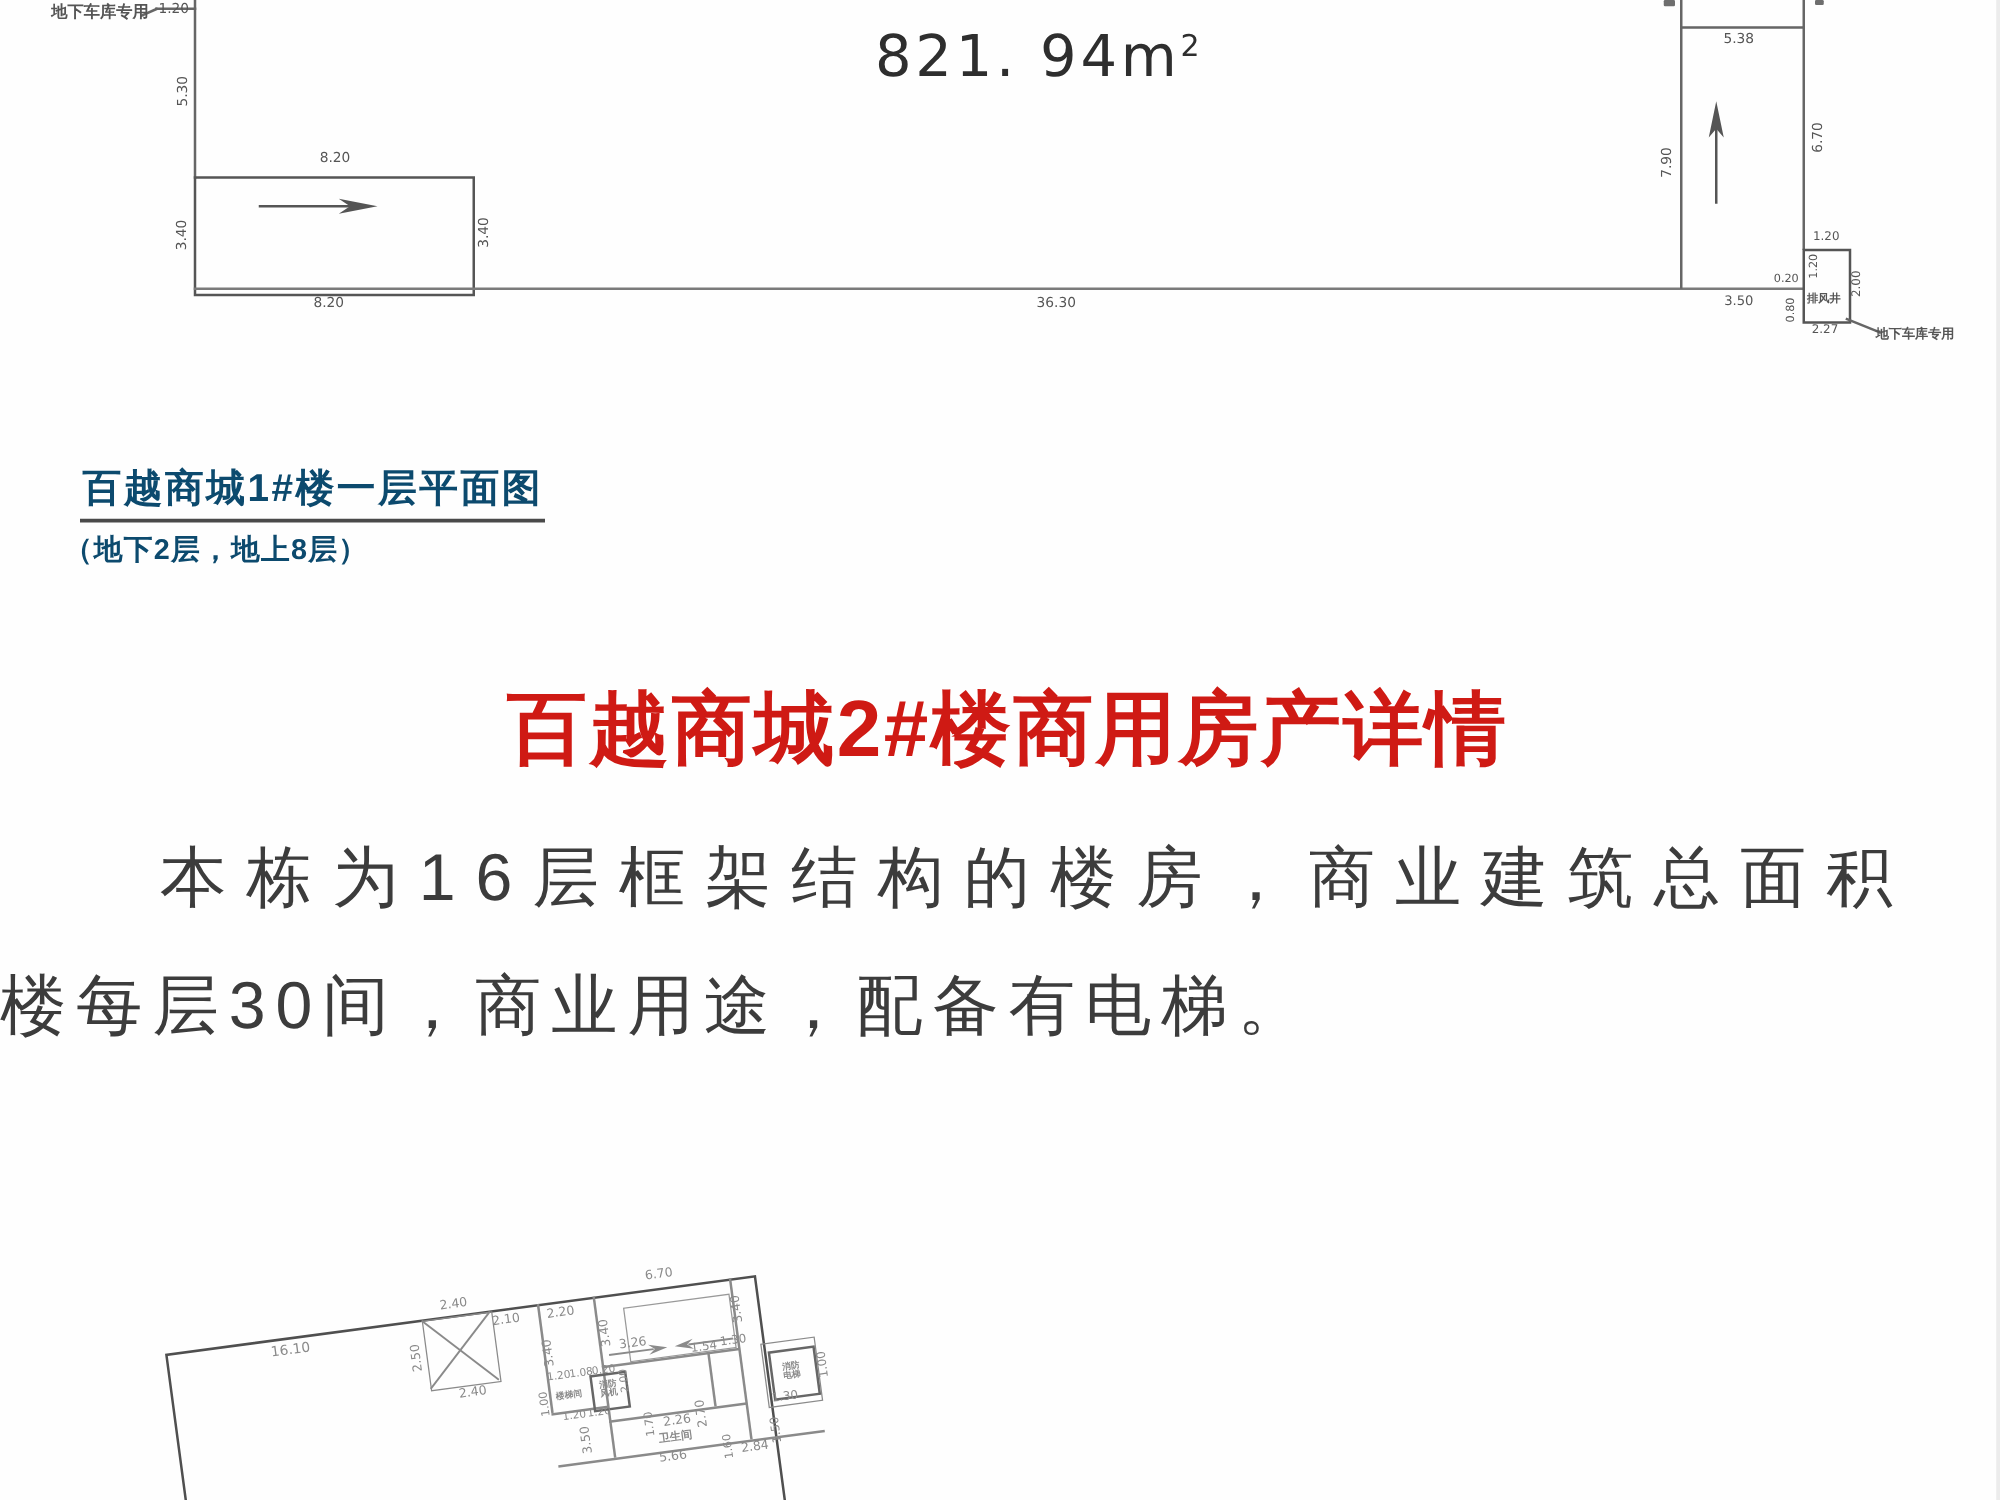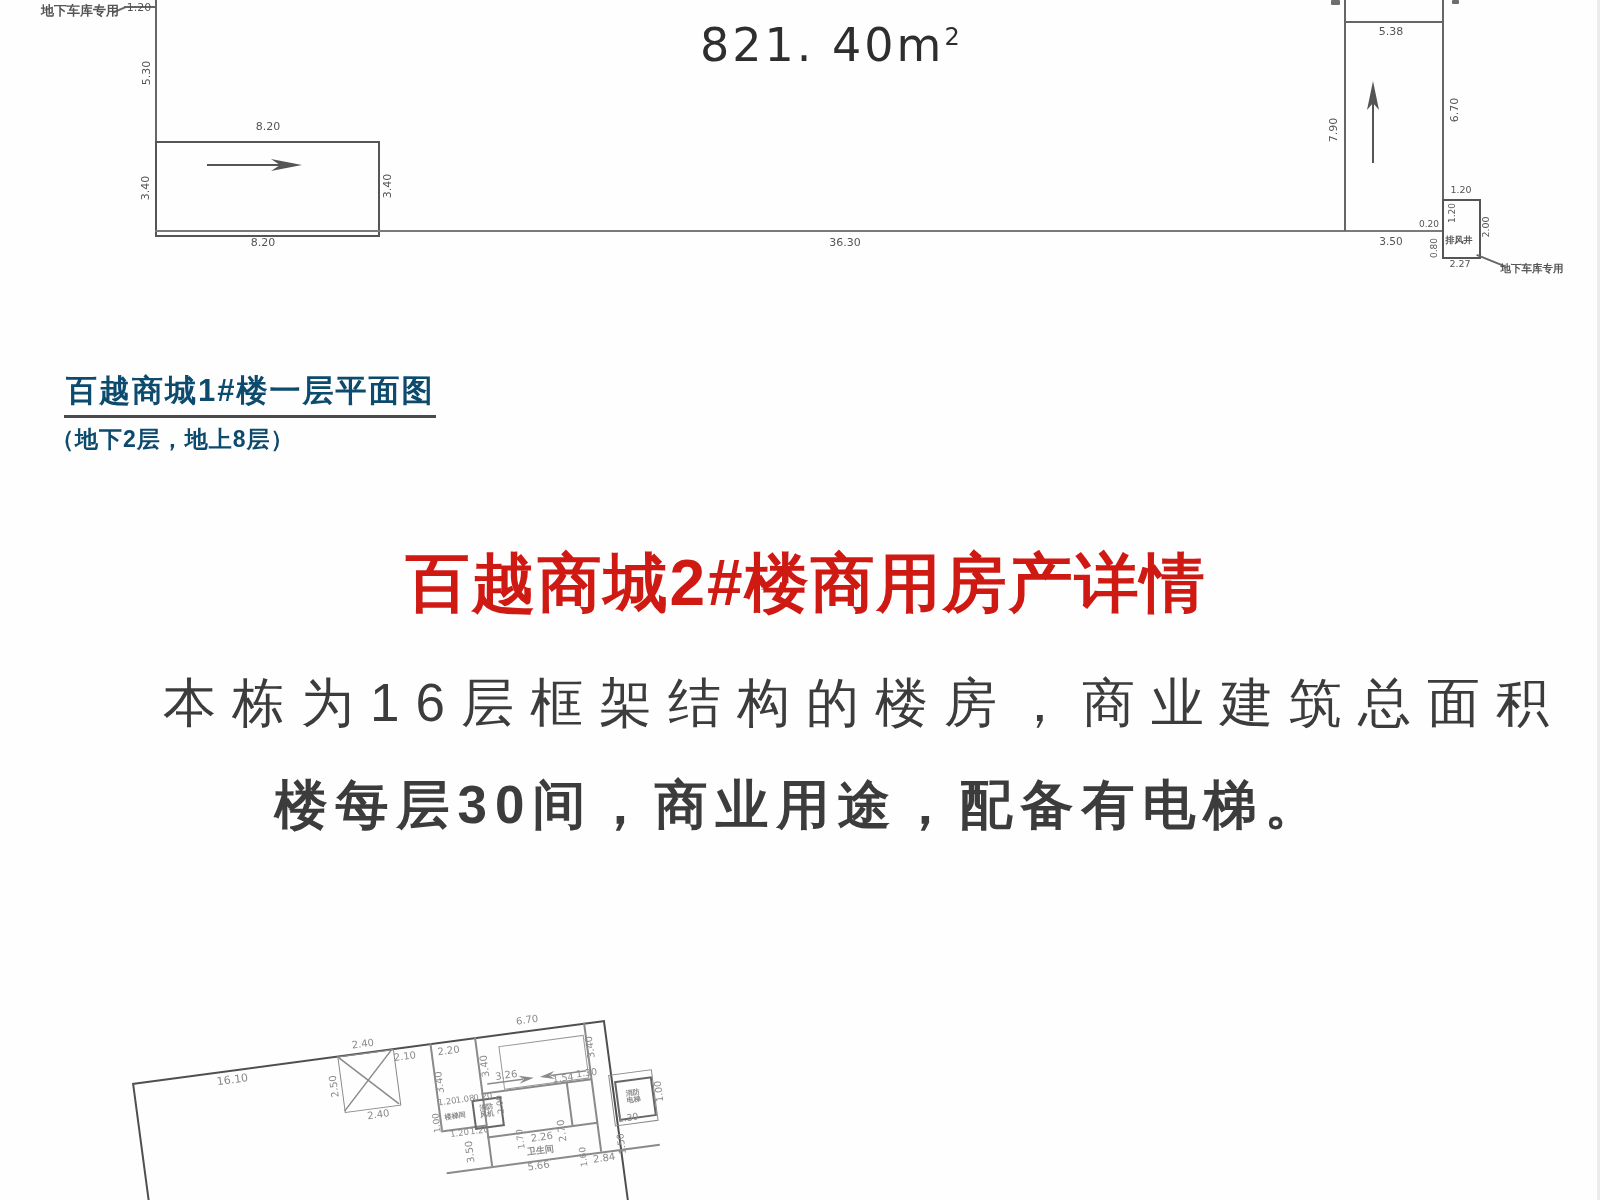--- a/index.html
+++ b/index.html
@@ -18,41 +18,41 @@
   .area-label sup{font-size:24px;}
   
   .caption{position:absolute;left:0;top:370px;width:1600px;text-align:left;color:#0c4a6e;padding-left:39px;}
   .caption .t{display:inline-block;font-size:31px;font-weight:bold;letter-spacing:2px;
               border-bottom:3px solid #4a4a4a;padding:0 2px 3px 2px;transform:translateX(25px);}
   .caption .s{margin-top:6px;font-size:23px;font-weight:bold;letter-spacing:1px;transform:translateX(12px);}
   .headline{position:absolute;left:0;top:540px;width:1600px;text-align:center;
             font-size:64px;font-weight:bold;letter-spacing:2px;transform:translateX(6px);}
   
   .para{position:absolute;left:0;top:652px;width:1600px;color:#3c3c3c;}
-  .para .pl{white-space:nowrap;line-height:102px;font-size:53px;text-align:center;}
+  .para .pl{white-space:nowrap;line-height:102px;font-size:53px;}
   .pl.l1{padding-left:128px;letter-spacing:16px;}
   .pl.l2{letter-spacing:6px;}
-  .pl.l3{letter-spacing:8px;font-weight:bold;}
+  .pl.l3{letter-spacing:8px;}
   
   .plan2{position:absolute;left:132px;top:1083px;width:560px;height:330px;
          transform:rotate(-7.6deg);transform-origin:0 0;}
   .plan2 .ln{background:#8a8a8a;}
   .plan2 .rect{border-color:#8a8a8a;}
   .plan2 .dim{color:#8a8a8a;}
   .plan2 .outer{border:2.5px solid #4f4f4f;}
   .plan2 .darkbox{border:2px solid #666;}
   .edge{position:absolute;right:0;top:0;width:3px;height:1200px;background:#ececec;}
 </style>
 </head>
 <body>
 
 <div class="page">
 
   <div>
-    <div class="area-label"><span>821. 40m</span><sup>2</sup></div>
+    <div class="area-label"><span>821. 94m</span><sup>2</sup></div>
 
     <div class="ln" style="left:155px;top:0;width:2px;height:143px;"></div>
     <div class="ln" style="left:124px;top:6px;width:33px;height:1.5px;"></div>
     <div class="ln" style="left:112px;top:12px;width:15px;height:1.5px;transform:rotate(-24deg);transform-origin:left top;"></div>
     <div class="rect" style="left:155px;top:141px;width:221px;height:92px;"></div>
     <svg style="left:205px;top:156px;" width="100" height="18">
       <line x1="2" y1="9" x2="76" y2="9" stroke="#555" stroke-width="2"></line>
       <path d="M97 9 L66 3 L75 9 L66 15 Z" fill="#555"></path>
     </svg>
 

